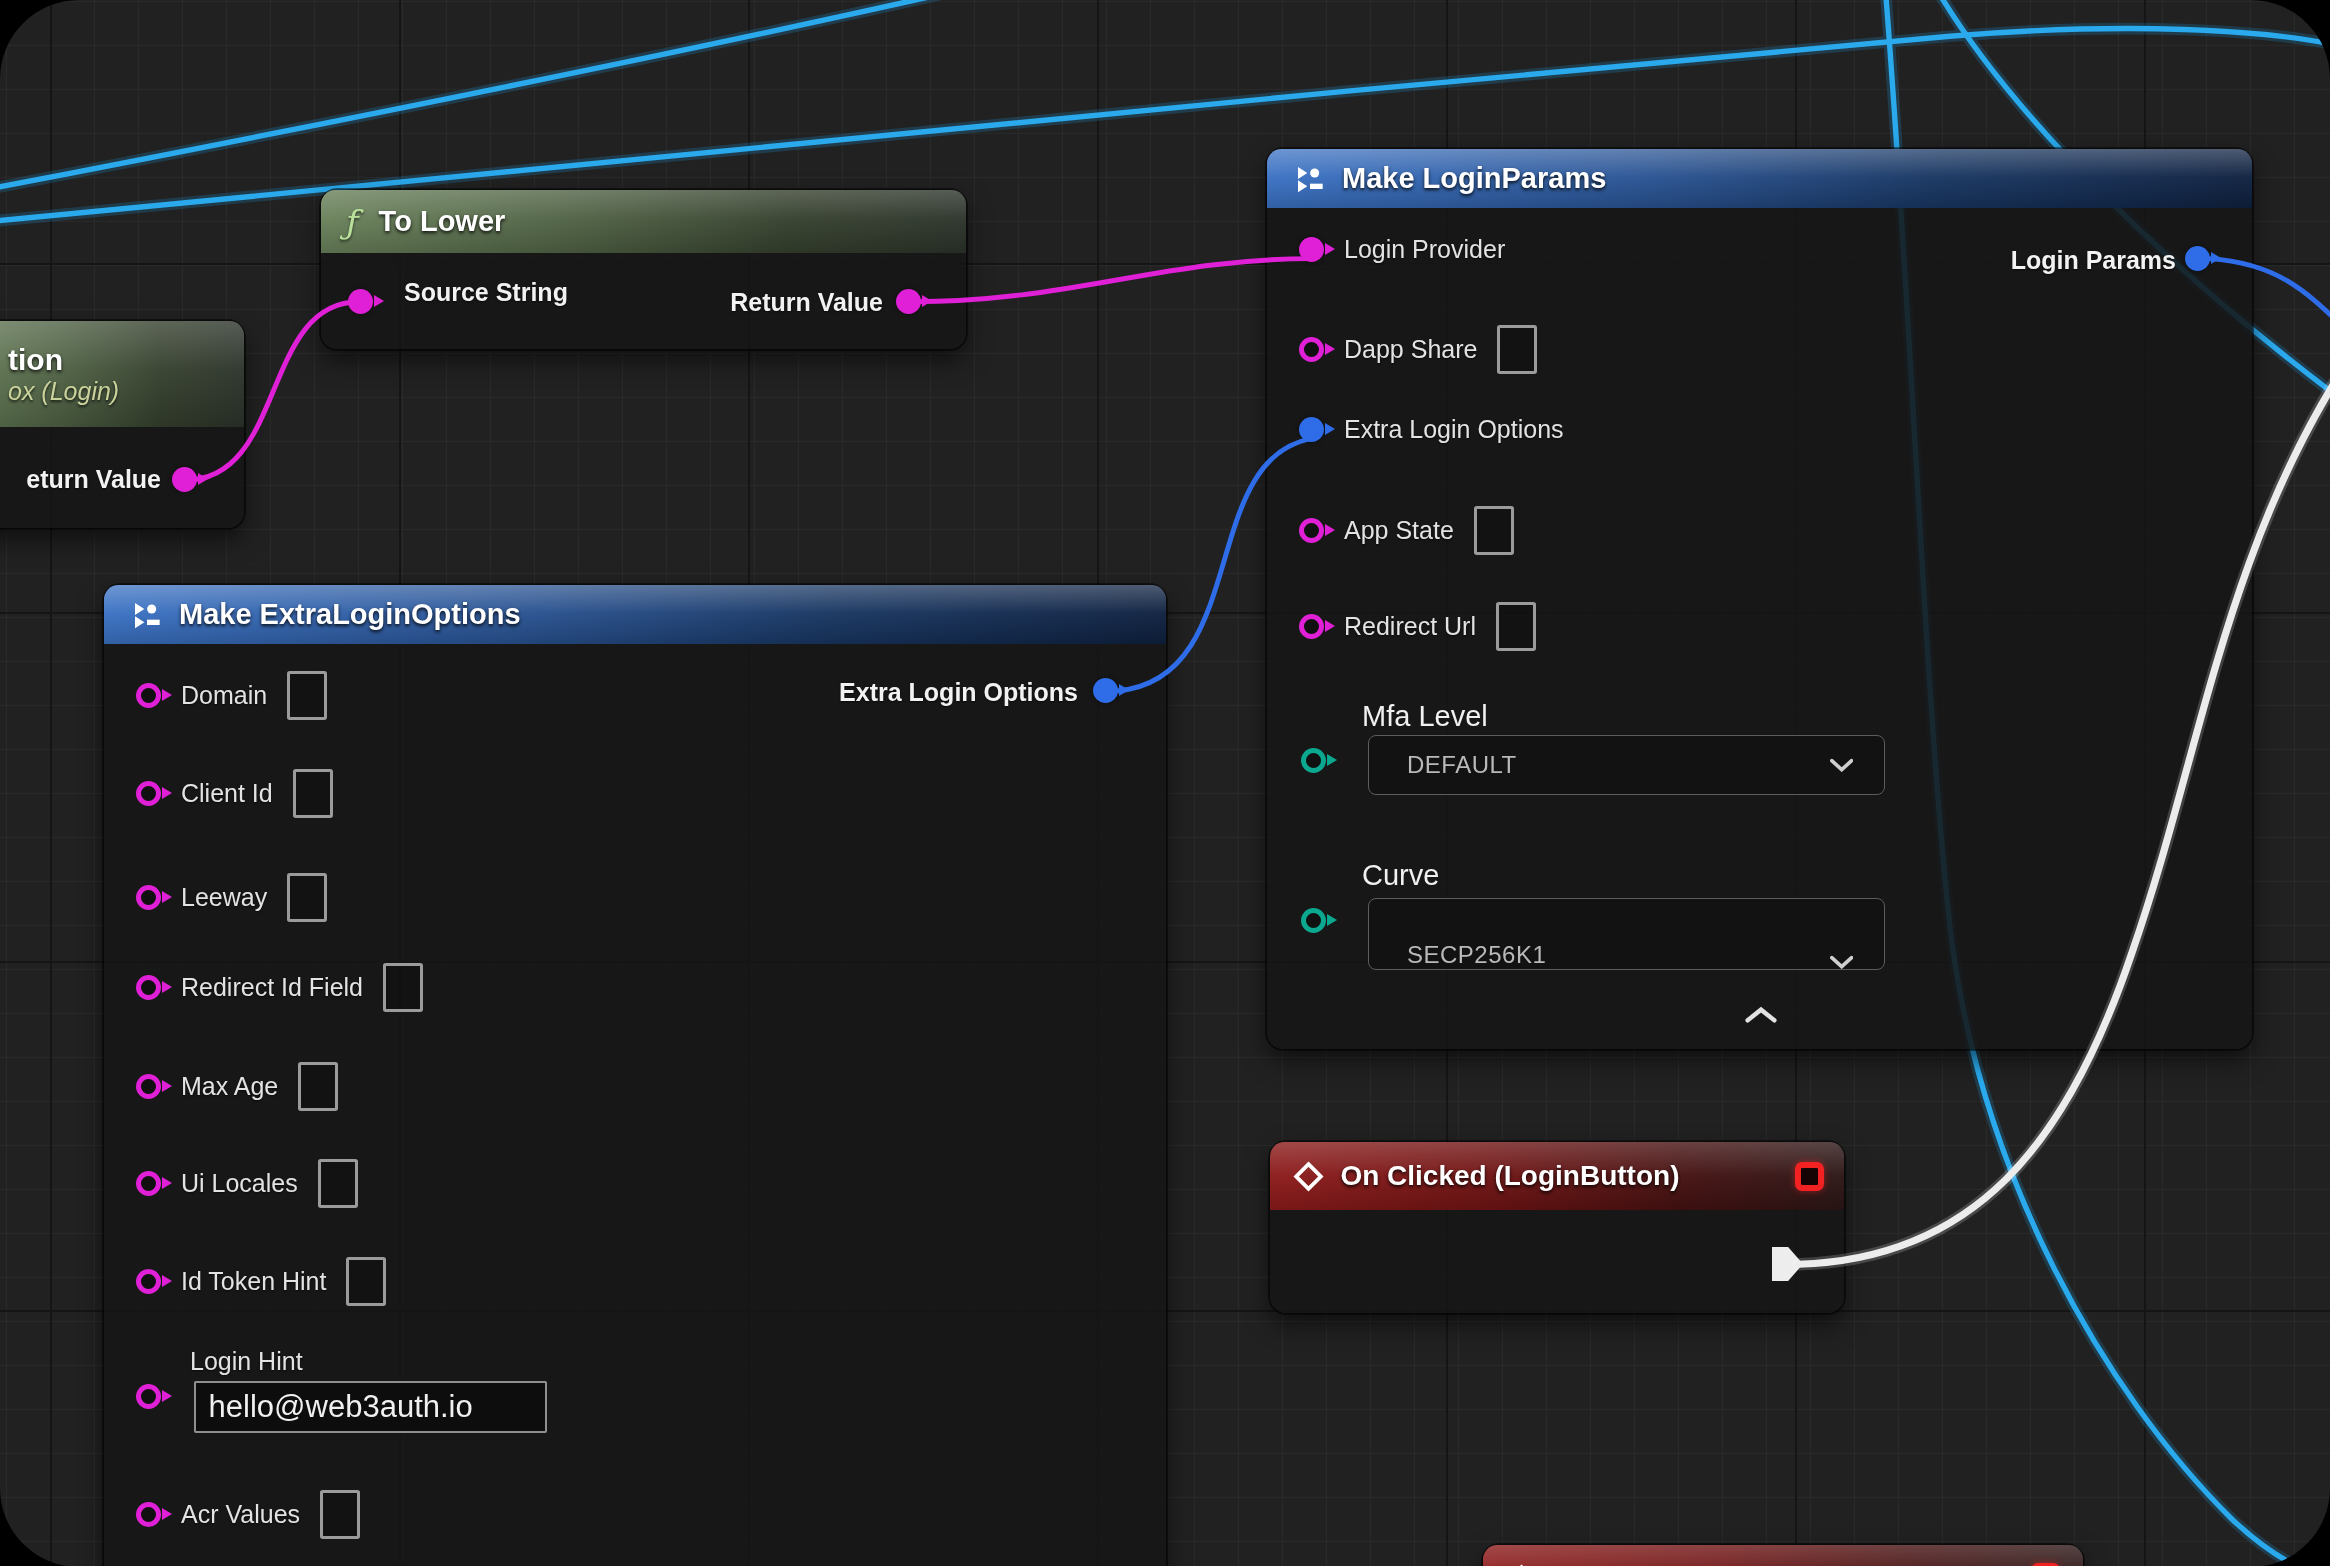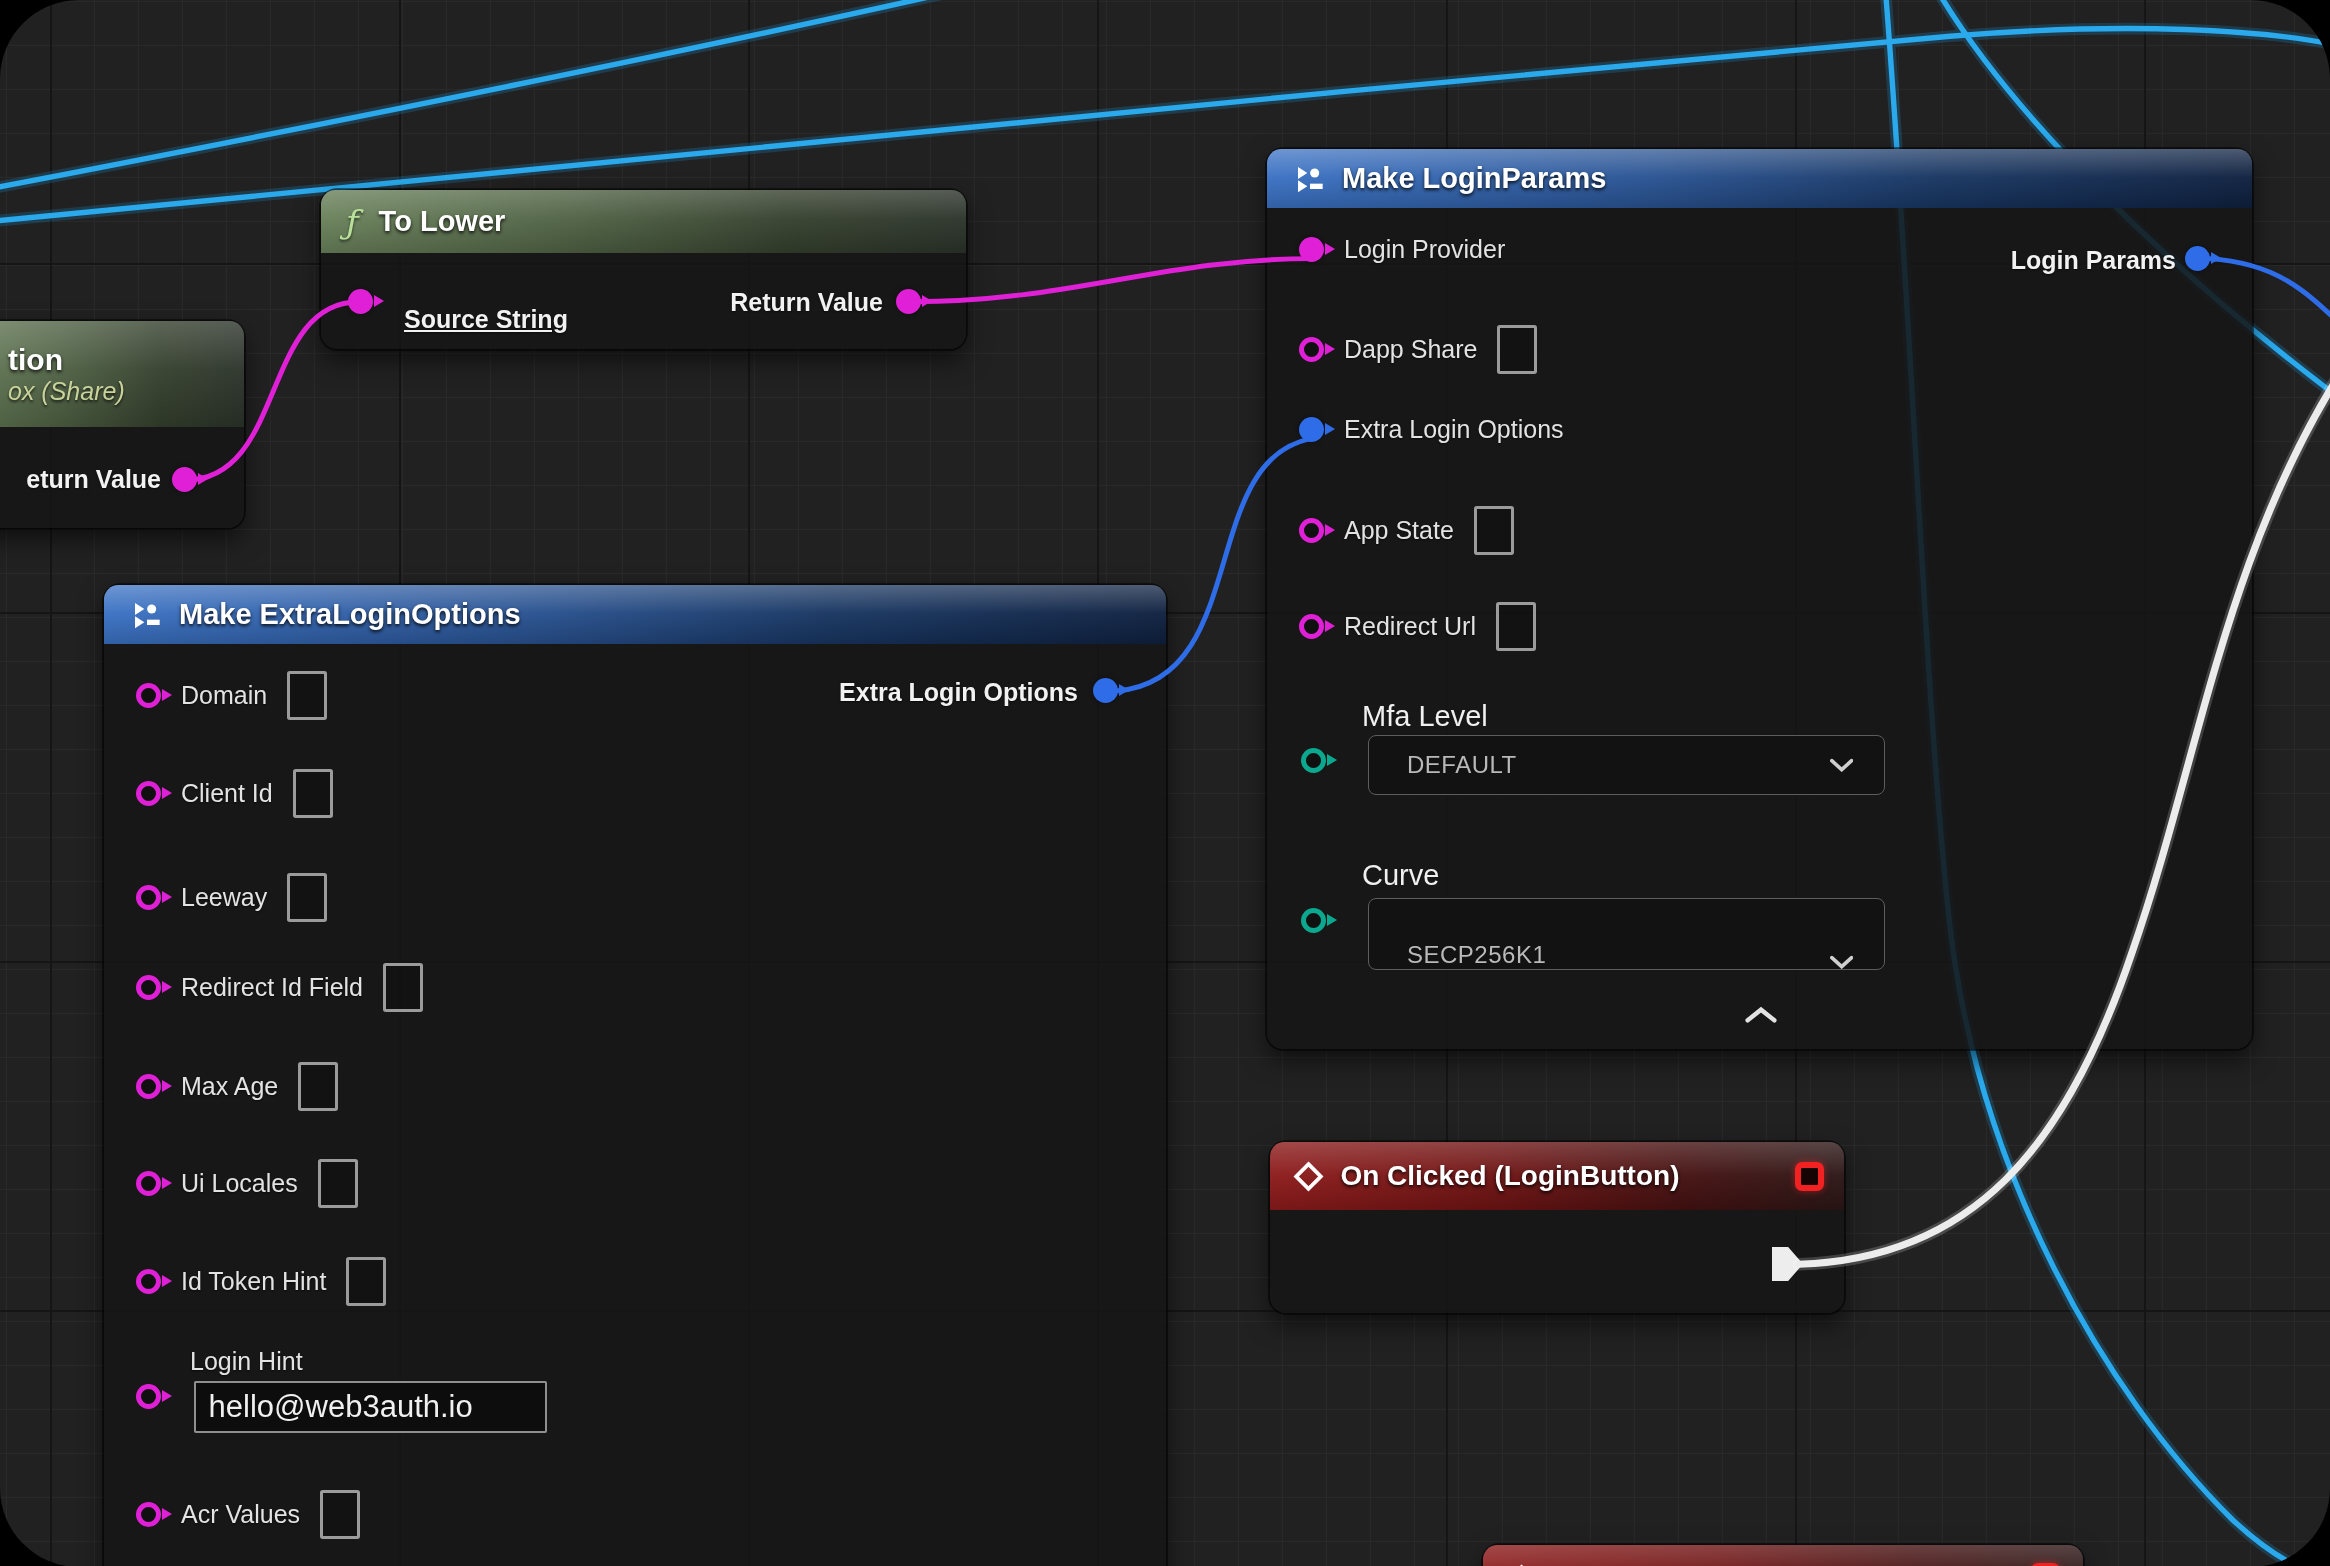--- a/index.html
+++ b/index.html
@@ -79,39 +79,39 @@
         <path d="M -14 210 C 360 138, 760 58, 1078 -14"></path>
         <path d="M -14 246 C 620 182, 1430 106, 2166 40 C 2360 24, 2520 32, 2604 52"></path>
         <path d="M 2094 -14 C 2124 360, 2138 780, 2166 1030 C 2198 1300, 2335 1545, 2480 1688 C 2540 1744, 2580 1752, 2620 1768"></path>
         <path d="M 2150 -14 C 2238 136, 2420 308, 2604 446"></path>
       </g>
     </svg>
 
     <div class="node" style="left:-59px;top:321px;width:303px;height:207px;">
       <div class="hdr green" style="height:106px;flex-direction:column;align-items:flex-start;justify-content:center;padding-left:67px;">
         <span class="title" style="font-size:30px;">tion</span>
-        <span class="subtitle">ox (Share)</span>
+        <span class="subtitle">ox (Login)</span>
       </div>
       <span class="plabel b" style="position:absolute;right:83px;top:144px;">eturn Value</span>
       <span class="pin filled" style="--c:#df20d6;left:231px;top:146px;">
           <i class="circ"></i>
           <i class="wedge"></i>
         </span>
     </div>
 
     <div class="node" style="left:321px;top:190px;width:645px;height:159px;">
       <div class="hdr green" style="height:63px;">
         <span class="fnicon" style="margin-left:25px;">ƒ</span>
         <span class="title" style="margin-left:20px;">To Lower</span>
       </div>
       <span class="pin filled" style="--c:#df20d6;left:27px;top:99px;">
           <i class="circ"></i>
           <i class="wedge"></i>
         </span>
-      <span class="plabel b" style="position:absolute;left:83px;top:115px;text-decoration:underline;">Source String</span>
+      <span class="plabel b" style="position:absolute;left:83px;top:88px;">Source String</span>
       <span class="plabel b" style="position:absolute;right:83px;top:98px;">Return Value</span>
       <span class="pin filled" style="--c:#df20d6;left:575px;top:99px;">
           <i class="circ"></i>
           <i class="wedge"></i>
         </span>
     </div>
 
     <div class="node" style="left:104px;top:585px;width:1062px;height:1008px;">
       <div class="hdr blue" style="height:59px;">
         <svg width="32" height="32" viewBox="0 0 24 24" style="margin-left:27px;">

